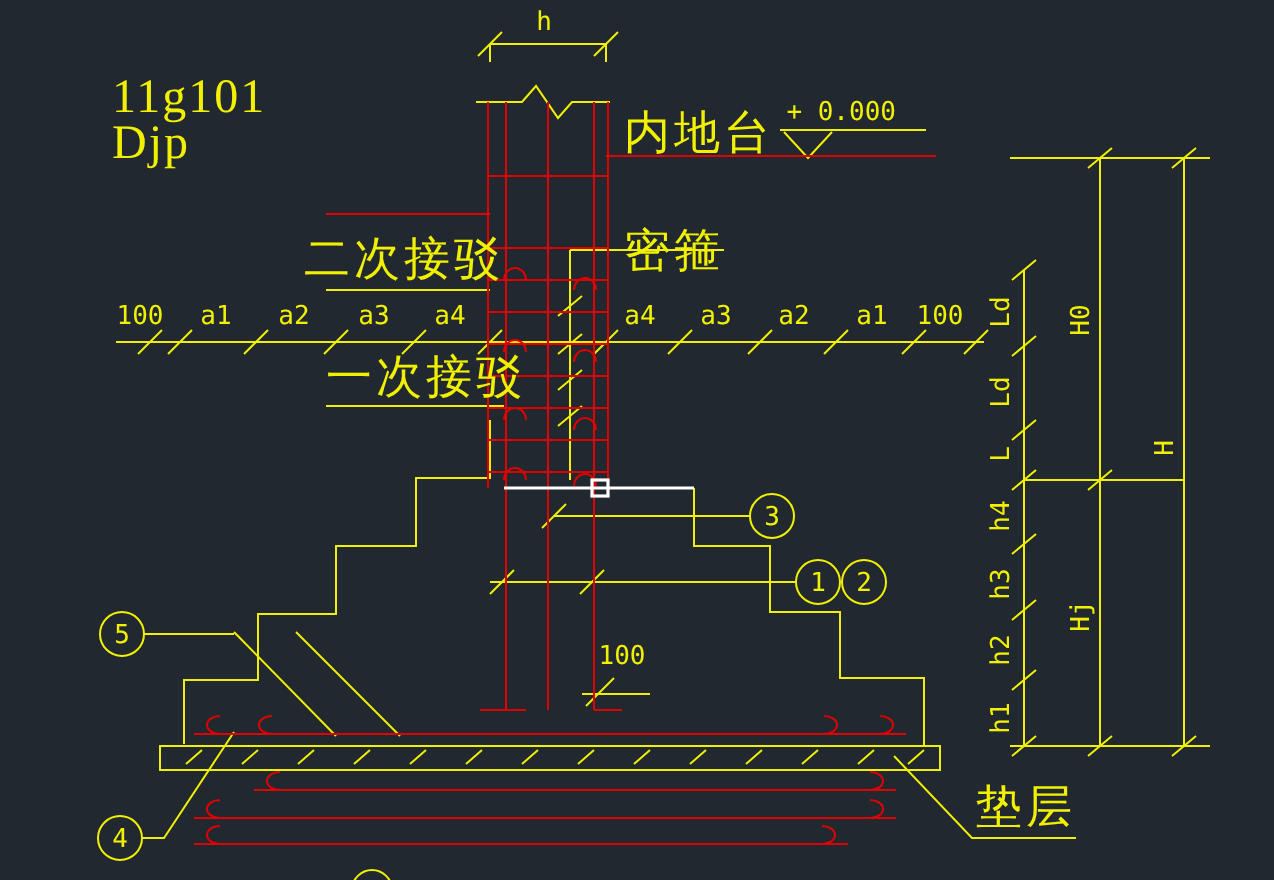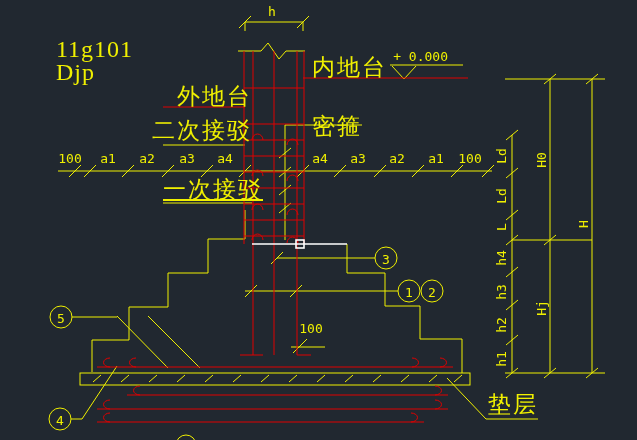--- a/index.html
+++ b/index.html
@@ -149,26 +149,25 @@
       <line x1="252" y1="244" x2="347" y2="244" stroke="#ffffff" stroke-width="1.4"></line>
       <rect x="296" y="240" width="8" height="8" fill="none" stroke="#ffffff" stroke-width="1.6"></rect>
     </g>
   </svg>
 
   <div class="txt title" style="left:56px;top:37px;">11g101</div>
   <div class="txt title" style="left:56px;top:60px;">Djp</div>
 
   <div class="txt dim" style="left:262px;top:5px;width:20px;">h</div>
 
-  <div class="txt cjk" style="left:177px;top:85px;">外地台</div>
   <div class="txt cjk" style="left:312px;top:56px;">内地台</div>
   <div class="txt dim" style="left:388px;top:50px;width:60px;text-align:right;">+ 0.000</div>
   <div class="txt cjk" style="left:312px;top:115px;">密箍</div>
   <div class="txt cjk" style="left:152px;top:119px;">二次接驳</div>
-  <div class="txt cjk" style="left:163px;top:178px;text-decoration:underline;">一次接驳</div>
+  <div class="txt cjk" style="left:163px;top:178px;">一次接驳</div>
   <div class="txt cjk" style="left:488px;top:393px;">垫层</div>
 
   <div class="txt dim" style="left:55px;top:152px;width:30px;">100</div>
   <div class="txt dim" style="left:95px;top:152px;width:26px;">a1</div>
   <div class="txt dim" style="left:134px;top:152px;width:26px;">a2</div>
   <div class="txt dim" style="left:174px;top:152px;width:26px;">a3</div>
   <div class="txt dim" style="left:212px;top:152px;width:26px;">a4</div>
 
   <div class="txt dim" style="left:307px;top:152px;width:26px;">a4</div>
   <div class="txt dim" style="left:345px;top:152px;width:26px;">a3</div>

